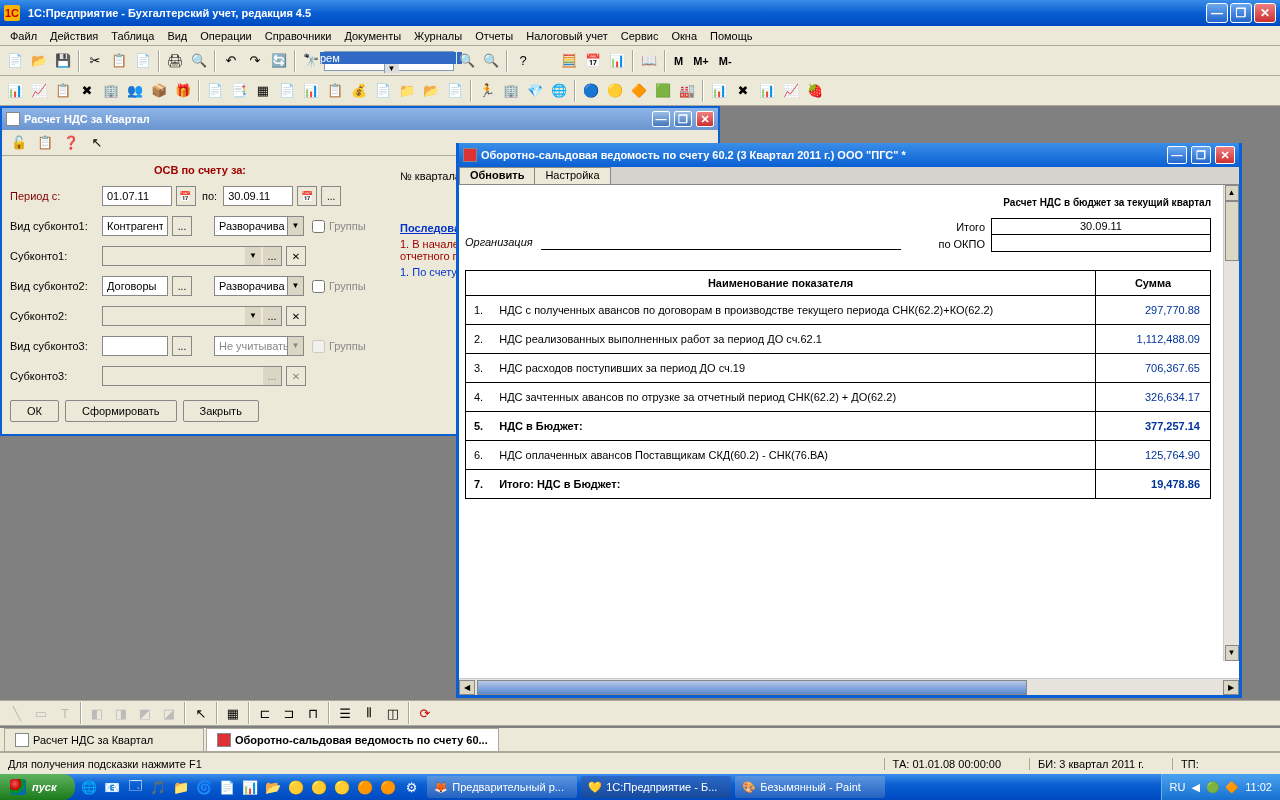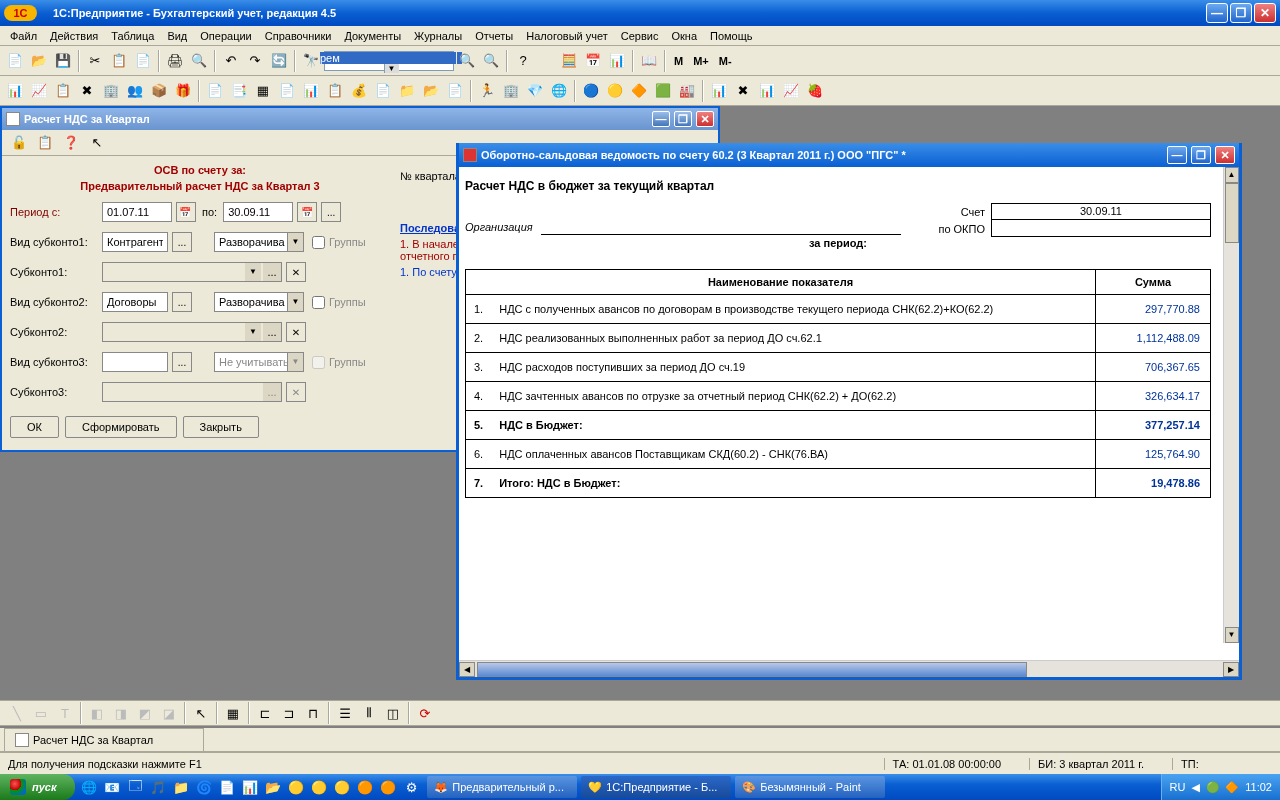--- a/index.html
+++ b/index.html
@@ -1,20 +1,20 @@
 <!DOCTYPE html>
 <html><head>
 <meta charset="utf-8">
 <style>
 * { box-sizing: border-box; margin: 0; padding: 0; font-family: Tahoma, Arial, sans-serif; font-size: 11px; }
 body { background: #808080; width: 1280px; height: 800px; overflow: hidden; position: relative; }
 
 
 .titlebar { height: 26px; background: linear-gradient(to bottom, #3a8ee8 0%, #0a5fd2 50%, #0049c1 100%); display: flex; align-items: center; padding: 0 4px; color: #fff; }
-.titlebar .icon { width: 33px; height: 16px; margin-right: 16px; background: #f7b500; border-radius: 8px; display: inline-flex; align-items: center; justify-content: center; font-weight: bold; color: #c00; }
+.titlebar .icon { width: 16px; height: 16px; margin-right: 8px; background: #f7b500; border-radius: 2px; display: inline-flex; align-items: center; justify-content: center; font-weight: bold; color: #c00; }
 .titlebar .title { font-weight: bold; flex: 1; }
 .titlebar .btns { display: flex; gap: 2px; }
 .titlebar .wbtn { width: 22px; height: 20px; border: 1px solid #fff; border-radius: 3px; display: flex; align-items: center; justify-content: center; color: #fff; font-size: 12px; font-weight: bold; background: linear-gradient(to bottom,#6ba9f0,#2266cc); }
 .titlebar .wbtn.close { background: linear-gradient(to bottom,#f08080,#cc3030); }
 
 
 .menubar { height: 20px; background: #ece9d8; border-bottom: 1px solid #aca899; display: flex; align-items: center; gap: 1px; padding: 0 4px; }
 .menubar span { padding: 2px 6px; color: #000; }
 
 
@@ -76,21 +76,21 @@
 .tab { padding: 1px 10px; border-right: 1px solid #888; border-top: 1px solid #888; background: #ece9d8; font-size: 11px; }
 .reportarea { height: 493px; overflow: auto; background: #fff; position: relative; padding: 2px 12px 2px 6px; }
 .scrollv { position: absolute; right: 0; top: 0; width: 16px; height: 476px; background: #e6e3dc; border-left: 1px solid #ccc; }
 .scrollv .arr { width: 14px; height: 16px; background: #dcd6c4; border: 1px solid #888; margin: 0 auto; text-align: center; font-size: 8px; line-height: 14px; }
 .scrollv .thumb { width: 14px; height: 60px; background: #dcd6c4; border: 1px solid #888; margin: 0 auto; }
 .scrollh { height: 17px; background: #e6e3dc; border-top: 1px solid #ccc; display: flex; align-items: center; }
 .scrollh .arr { width: 16px; height: 15px; background: #dcd6c4; border: 1px solid #888; text-align: center; font-size: 8px; line-height: 13px; }
 .scrollh .track { height: 15px; background: linear-gradient(#b8c8e8,#5a8ad0); flex: 1; margin: 0 2px 0 2px; border: 1px solid #888; width: 550px; flex: 0 0 550px;}
 .scrollh .blank { flex: 1; }
 
-.report-title { text-align: left; font-weight: bold; font-size: 12px; margin-top: 10px; }
+.report-title { text-align: right; font-weight: bold; font-size: 10px; margin-top: 10px; }
 .header-right { float: right; margin-top: 10px; }
 .header-right .hr-row { display: flex; align-items: center; height: 17px; }
 .header-right .hr-lbl { text-align: right; padding-right: 6px; width: 70px; }
 .header-right .hr-box { border: 1px solid #000; width: 220px; height: 17px; text-align: center; line-height: 15px; }
 .org-row { margin-top: 28px; display: flex; }
 .org-lbl { margin-right: 8px; font-style: italic; }
 .org-line { flex: 1; border-bottom: 1px solid #000; height: 14px; width: 360px; flex: 0 0 360px; }
 .subheader { text-align: center; font-weight: bold; margin-top: 18px; }
 
 table.rep { width: 100%; border-collapse: collapse; margin-top: 20px; }
@@ -237,21 +237,20 @@
     </div>
     <div class="mini-toolbar">
       <div class="tbtn">🔓</div>
       <div class="tbtn">📋</div>
       <div class="tbtn">❓</div>
       <div class="tbtn">↖</div>
     </div>
     <div class="body1">
       <div class="form1">
         <div class="h1red">ОСВ по счету за:</div>
-        <div class="h2red">Предварительный расчет НДС за Квартал 3</div>
 
         <div class="row date">
           <span class="lbl">Период с:</span>
           <div class="in">
               <input value="01.07.11" style="">
             </div>
           <div class="btn-sq">📅</div>
           <span style="margin:0 6px">по:</span>
           <div class="in">
               <input value="30.09.11" style="">
@@ -356,46 +355,49 @@
   </div>
 
   <div class="win2">
     <div class="wtitle">
       <span class="winicon" style="background:#d33;"></span>
       <span>Оборотно-сальдовая ведомость по счету 60.2 (3 Квартал 2011 г.) ООО "ПГС"  *</span>
       <span class="spacer"></span>
       <div class="cwbtn">—</div>
       <div class="cwbtn">❐</div>
       <div class="cwbtn close">✕</div>
+    </div>
+    <div class="tabstrip">
+      <div class="tab" style="border-left:1px solid #888;font-weight:bold;">Обновить</div>
+      <div class="tab">Настройка</div>
     </div>
     <div class="reportarea">
       <div class="scrollv">
         <div class="arr">▲</div>
         <div class="thumb"></div>
         <div style="position:absolute;bottom:0;left:0;right:0">
             <div class="arr">▼</div>
           </div>
       </div>
       <div style="padding-right:16px">
         <div class="report-title">Расчет НДС в бюджет за текущий квартал</div>
         <div class="header-right">
           <div class="hr-row">
-              <span class="hr-lbl">Счет</span>
+              <span class="hr-lbl">Итого</span>
               <div class="hr-box">30.09.11</div>
             </div>
           <div class="hr-row">
               <span class="hr-lbl">по ОКПО</span>
               <div class="hr-box" style="border-top:0"></div>
             </div>
         </div>
         <div class="org-row">
           <span class="org-lbl">Организация</span>
           <span class="org-line"></span>
         </div>
-        <div class="subheader" style="margin-top:2px">за период:</div>
 
         <table class="rep">
           <tbody>
               <tr>
             <th colspan="2">Наименование показателя</th>
             <th style="width:115px">Сумма</th>
           </tr>
           </tbody>
             <tbody id="report-rows">
               <tr>
@@ -469,20 +471,24 @@
   <div class="tbtn">⫴</div>
   <div class="tbtn">◫</div>
   <div class="tsep"></div>
   <div class="tbtn" style="color:#c00">⟳</div>
 </div>
 
 <div class="openwins">
   <div class="owtab">
       <span class="winicon"></span>
       <span>Расчет НДС за Квартал</span>
+    </div>
+  <div class="owtab active">
+      <span class="winicon" style="background:#d33"></span>
+      <span style="font-weight:bold">Оборотно-сальдовая ведомость по счету 60...</span>
     </div>
 </div>
 
 <div class="status">
   <span>Для получения подсказки нажмите F1</span>
   <span class="fill"></span>
   <span class="cell">ТА: 01.01.08  00:00:00</span>
   <span class="cell">БИ: 3 квартал 2011 г.</span>
   <span class="cell" style="min-width:100px">ТП:</span>
 </div>

